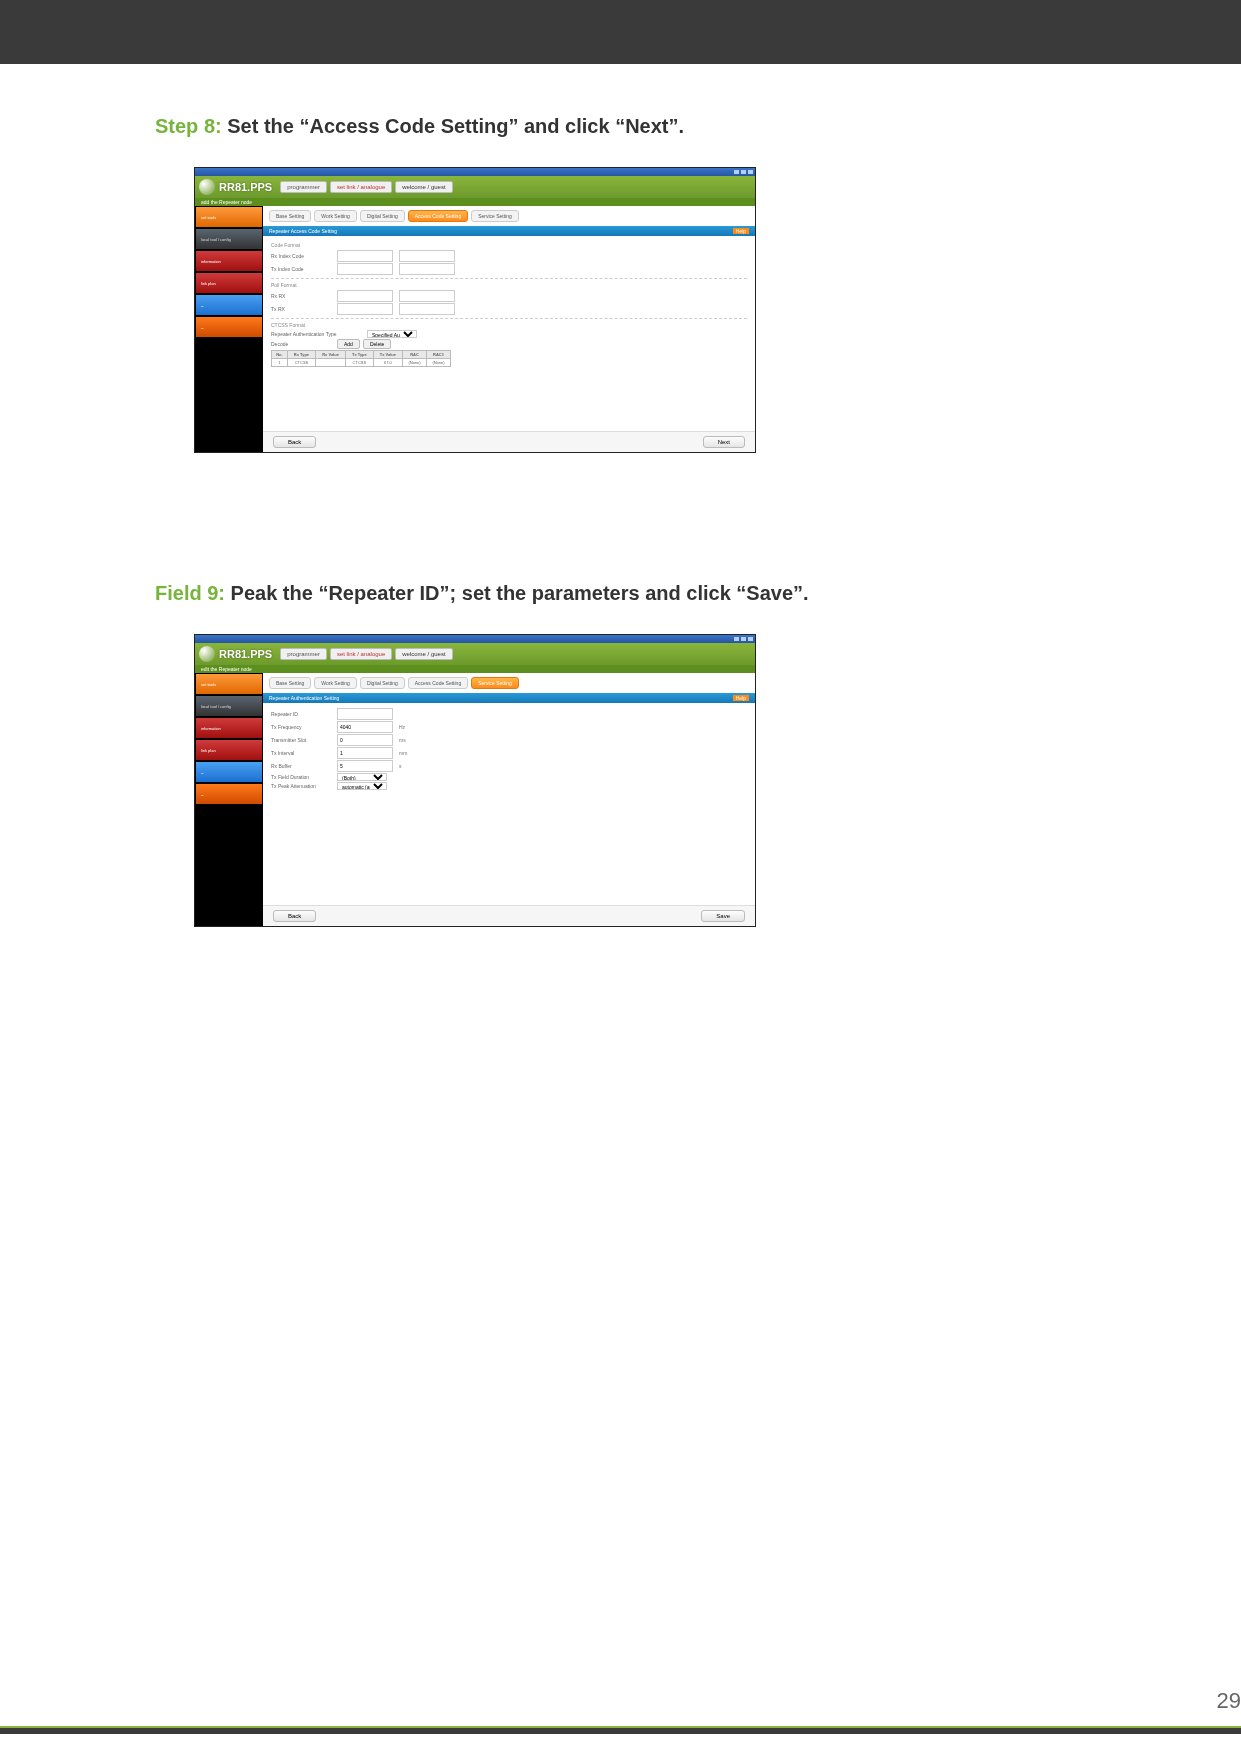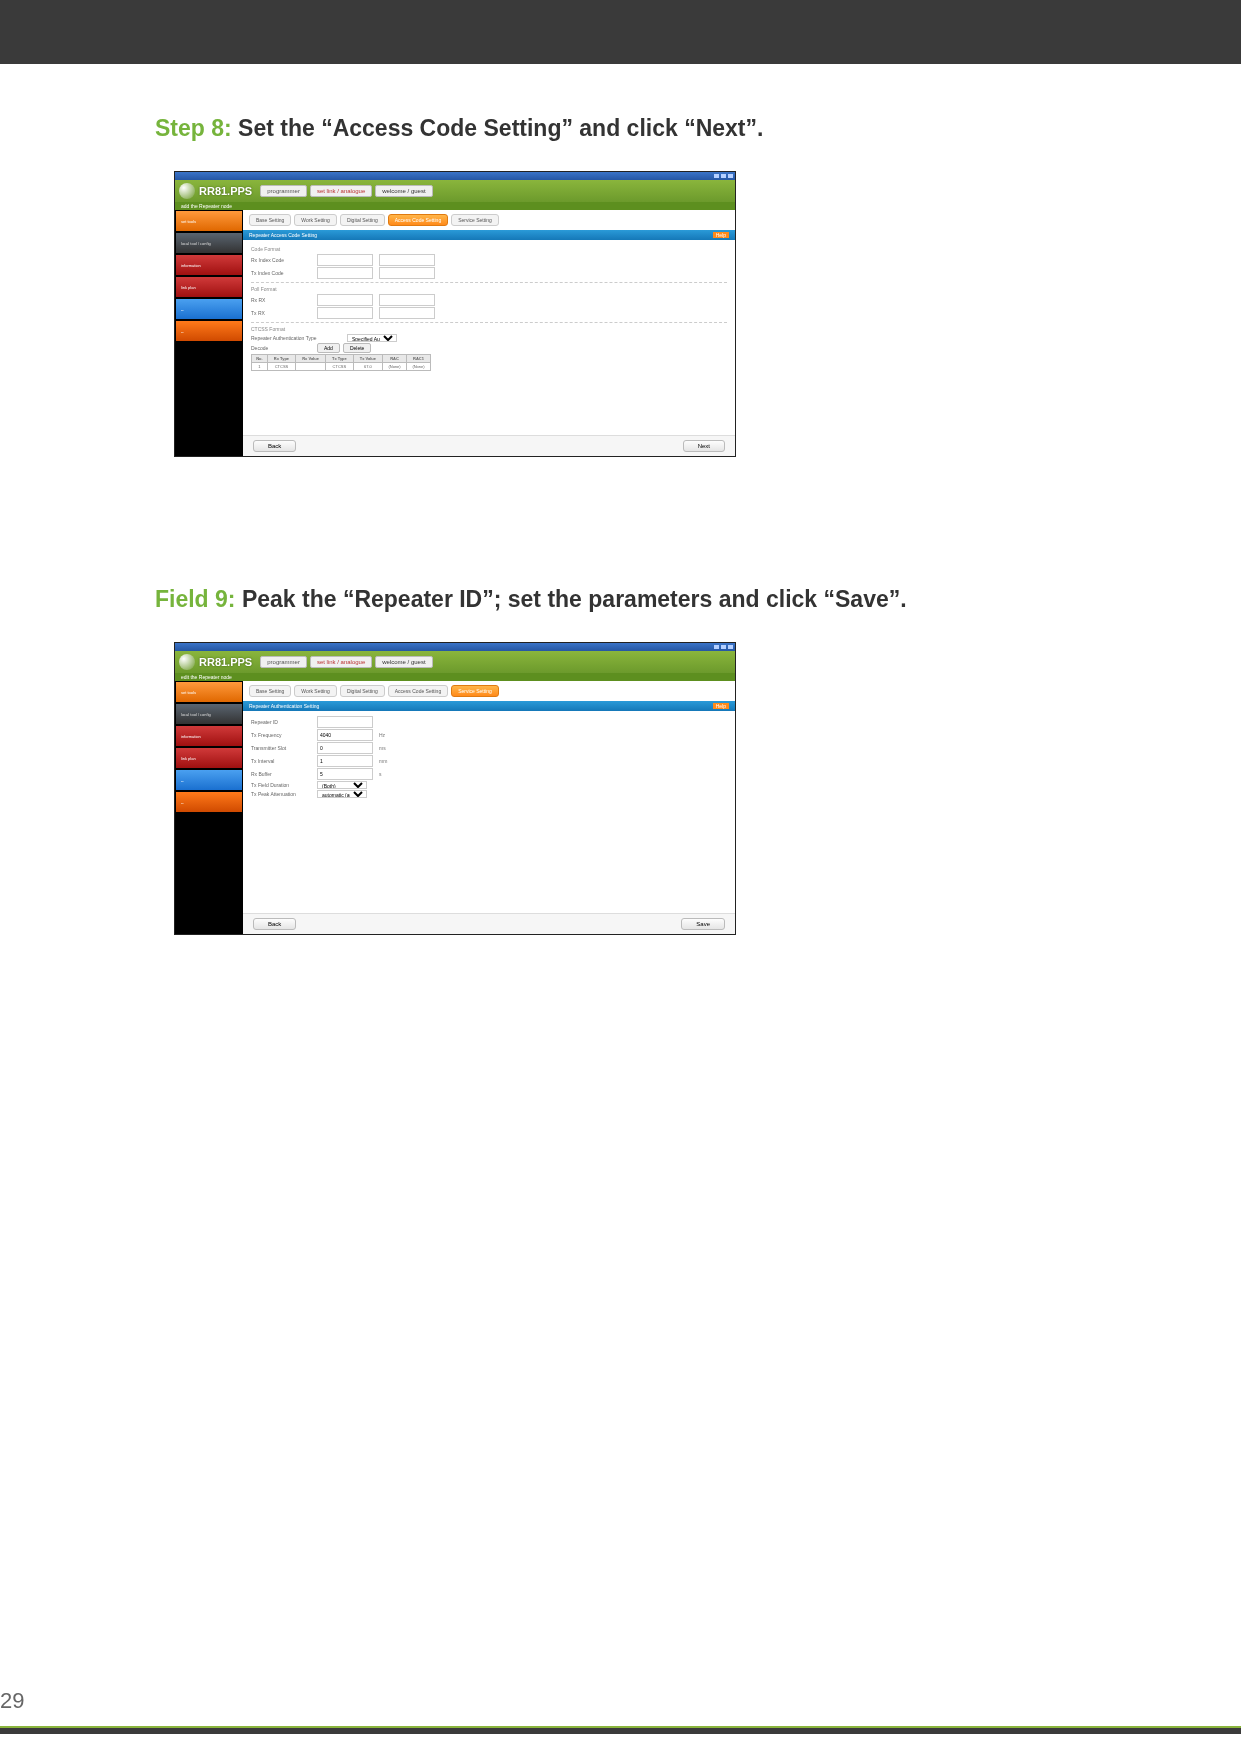--- a/index.html
+++ b/index.html
@@ -1,21 +1,21 @@
 <!DOCTYPE html>
 <html><head>
 <meta charset="utf-8">
 <style>
 html,body{margin:0;padding:0;background:#fff;font-family:Arial,Helvetica,sans-serif}
 .page{width:1241px;height:1754px;position:relative;background:#fff;overflow:hidden}
 .topbar{position:absolute;top:0;left:0;right:0;height:64px;background:#3a3a3a}
 .content{position:absolute;top:115px;left:155px;right:100px}
-.step-line{font-size:23px;font-weight:700;color:#333;margin:0 0 30px 0}
+.step-line{font-size:20px;font-weight:700;color:#333;margin:0 0 30px 0}
 .step-line .step-label{color:#76b43c}
-.screenshot{width:560px;margin:20px 40px 90px 20px;background:#86efac;box-shadow:0 0 0 1px #222}
+.screenshot{width:560px;margin:20px 40px 90px 40px;background:#86efac;box-shadow:0 0 0 1px #222}
 
 .win-titlebar{height:6px;background:linear-gradient(#3a74c8,#2556a3);display:flex;justify-content:flex-end;align-items:center;gap:2px;padding:1px 2px}
 .win-titlebar span{width:5px;height:4px;background:#b5d0ff;display:block}
 .hdr{height:22px;background:linear-gradient(#8ab53c,#6c9a2c);display:flex;align-items:center;font-size:9px;color:#fff}
 .hdr .globe{width:16px;height:16px;border-radius:50%;background:radial-gradient(circle at 30% 30%,#fff,#6c9a2c);margin:0 4px}
 .hdr .logo{font-weight:900;font-size:11px;color:#fff;text-shadow:0 0 2px #3a5a10;margin-right:8px}
 .hdr .hdr-btn{background:#f0f0f0;color:#555;font-size:6px;padding:2px 6px;margin-right:3px;border:1px solid #bbb;border-radius:2px;display:flex;align-items:center;gap:3px}
 .hdr .hdr-btn .lbl{color:#b33;font-size:6px}
 .hdr .hdr-btn .lbl.b{color:#333}
 .breadcrumb{background:#5d8f1f;color:#fff;font-size:5px;padding:1px 6px}
@@ -41,21 +41,21 @@
 .frow .unit{font-size:5px;color:#777}
 .divider{border-top:1px dashed #ccc;margin:3px 0}
 .btn-row{display:flex;gap:3px}
 .btn-row button{font-size:5px;padding:1px 6px;background:#f0f0f0;border:1px solid #bbb;border-radius:2px}
 .tbl{width:180px;border-collapse:collapse;font-size:4px}
 .tbl th,.tbl td{border:1px solid #bbb;padding:1px 2px;text-align:center}
 .tbl th{background:#e8e8e8}
 .footer-btns{display:flex;justify-content:space-between;padding:4px 10px;background:#f6f6f6;border-top:1px solid #ddd}
 .footer-btns button{font-size:6px;padding:2px 14px;background:linear-gradient(#fdfdfd,#e5e5e5);border:1px solid #bbb;border-radius:3px}
 
-.page-num{position:absolute;bottom:40px;left:0;right:0;text-align:left;font-size:22px;color:#666}
+.page-num{position:absolute;bottom:40px;left:0;right:0;text-align:right;font-size:22px;color:#666}
 .bottom-rule{position:absolute;bottom:20px;left:0;right:0;height:6px;background:#3a3a3a}
 .bottom-accent{position:absolute;bottom:26px;left:0;right:0;height:2px;background:#8ab53c}
 .gap{height:40px}
 </style>
 </head>
 <body>
 
 <div class="page">
   <div class="topbar"></div>
 

